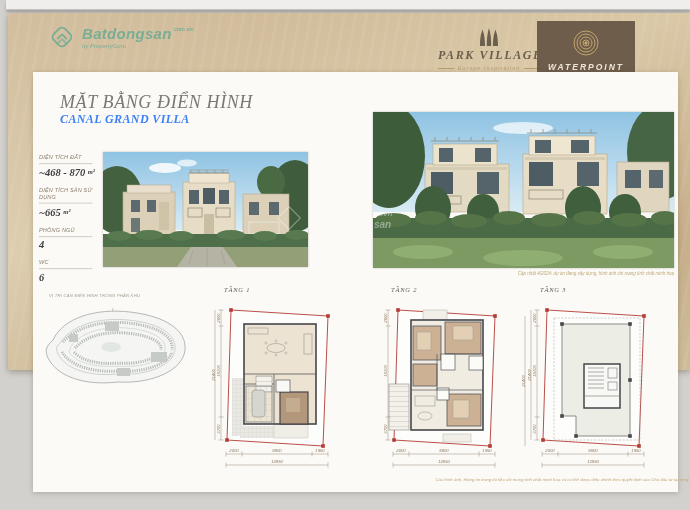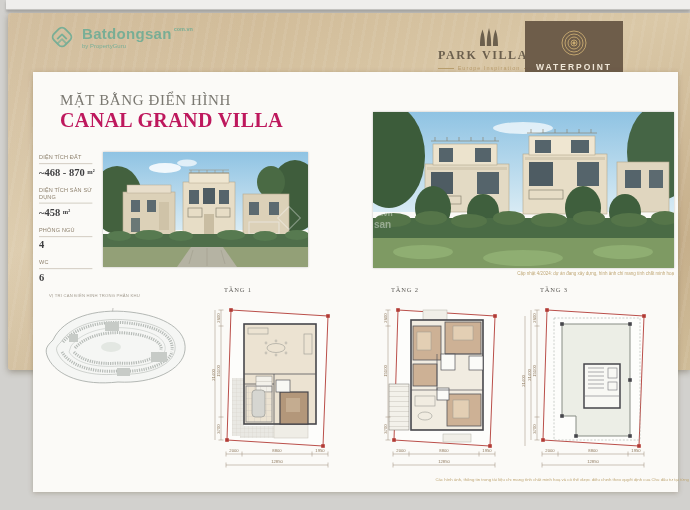--- a/index.html
+++ b/index.html
@@ -6,46 +6,46 @@
   body{width:690px;height:510px;background:#d2d1ce;font-family:"Liberation Sans",sans-serif;position:relative;overflow:hidden;}
   .page{position:absolute;inset:0;}
   
   .prev-card{position:absolute;left:6px;right:0;top:0;height:9px;background:#efeeec;border-bottom:1px solid #c6c5c2;box-shadow:0 2px 3px rgba(0,0,0,.22);}
   
   .slide{position:absolute;left:8px;top:13px;width:682px;height:357px;border-radius:3px 0 0 3px;
     background:
       linear-gradient(100deg, rgba(255,255,255,.12) 0%, rgba(255,255,255,0) 35%),
       repeating-linear-gradient(100deg, rgba(255,255,255,.06) 0 3px, rgba(0,0,0,0) 3px 11px),
       linear-gradient(160deg,#ccb591,#dac8a7 40%,#c6af8b 78%,#cfbc98);
-    box-shadow:0 2px 6px rgba(60,45,20,.35);}
+    box-shadow:0 2px 6px rgba(60,45,20,.35);font-style:italic;}
   
   .card{position:absolute;left:25px;top:59px;width:645px;height:420px;background:#fbfaf7;box-shadow:0 1px 5px rgba(90,70,40,.30);}
 
   
   .wm{position:absolute;left:40px;top:10px;display:flex;align-items:center;gap:6px;opacity:.55;color:#2fa08e;}
   .wm .txt{line-height:1;}
   .wm .brandrow{display:flex;align-items:flex-start;gap:2px;}
   .wm .brand{font-size:15px;font-weight:bold;letter-spacing:.3px;}
   .wm .tld{font-size:5.5px;font-weight:bold;margin-top:1px;}
   .wm .by{font-size:6px;margin-top:2px;color:#2fa08e;}
 
   
   .pv{position:absolute;left:430px;top:15px;width:102px;text-align:center;color:#6b5f4d;}
   .pv .name{font-family:"Liberation Serif",serif;font-size:12px;font-weight:600;letter-spacing:1.6px;margin-top:2px;white-space:nowrap;}
   .pv .tagrow{display:flex;align-items:center;gap:4px;margin-top:2px;}
   .pv .tagrow .rule{flex:1;border-top:1px solid #b99f6f;}
   .pv .tagline{font-size:5.5px;letter-spacing:1px;color:#b99f6f;white-space:nowrap;}
 
   
-  .wp{position:absolute;left:517px;top:8px;width:98px;height:82px;}
+  .wp{position:absolute;left:529px;top:8px;width:98px;height:82px;}
 
   
   .title{position:absolute;left:27px;top:20px;line-height:1.15;}
-  .title .l1{font-family:"Liberation Serif",serif;font-size:15px;letter-spacing:.6px;color:#7a7871;font-weight:500;}
-  .title .l2{font-family:"Liberation Serif",serif;font-size:20px;letter-spacing:.4px;color:#be185d;font-weight:700;}
+  .title .l1{font-family:"Liberation Serif",serif;font-size:18px;letter-spacing:.6px;color:#7a7871;font-weight:500;}
+  .title .l2{font-family:"Liberation Serif",serif;font-size:12px;letter-spacing:.4px;color:#3b82f6;font-weight:700;}
 
   
   .stats{position:absolute;left:6px;top:82px;width:58px;}
   .stat{margin-bottom:9px;}
   .stat .lbl{font-size:6px;letter-spacing:.2px;color:#8c7f6b;line-height:1.25;transform:scale(.92);transform-origin:left top;border-bottom:1px solid #cfc9bd;padding-bottom:2px;}
   .stat .val{font-family:"Liberation Serif",serif;font-size:10.5px;color:#3f3f41;margin-top:2px;font-weight:600;}
   .stat .unit{font-size:6.5px;vertical-align:2px;color:#3f3f41;}
 
   
   .render-sm{position:absolute;left:70px;top:80px;width:205px;height:115px;box-shadow:0 0 2px rgba(0,0,0,.25);}
@@ -150,21 +150,21 @@
         <div class="l2">CANAL GRAND VILLA</div>
       </div>
 
       <div class="stats">
         <div class="stat">
           <div class="lbl">DIỆN TÍCH ĐẤT</div>
           <div class="val"><span>~468 - 870</span> <span class="unit">m²</span></div>
         </div>
         <div class="stat">
           <div class="lbl">DIỆN TÍCH SÀN SỬ DỤNG</div>
-          <div class="val"><span>~458</span> <span class="unit">m²</span></div>
+          <div class="val"><span>~665</span> <span class="unit">m²</span></div>
         </div>
         <div class="stat">
           <div class="lbl">PHÒNG NGỦ</div>
           <div class="val"><span>4</span></div>
         </div>
         <div class="stat">
           <div class="lbl">WC</div>
           <div class="val"><span>6</span></div>
         </div>
       </div>

